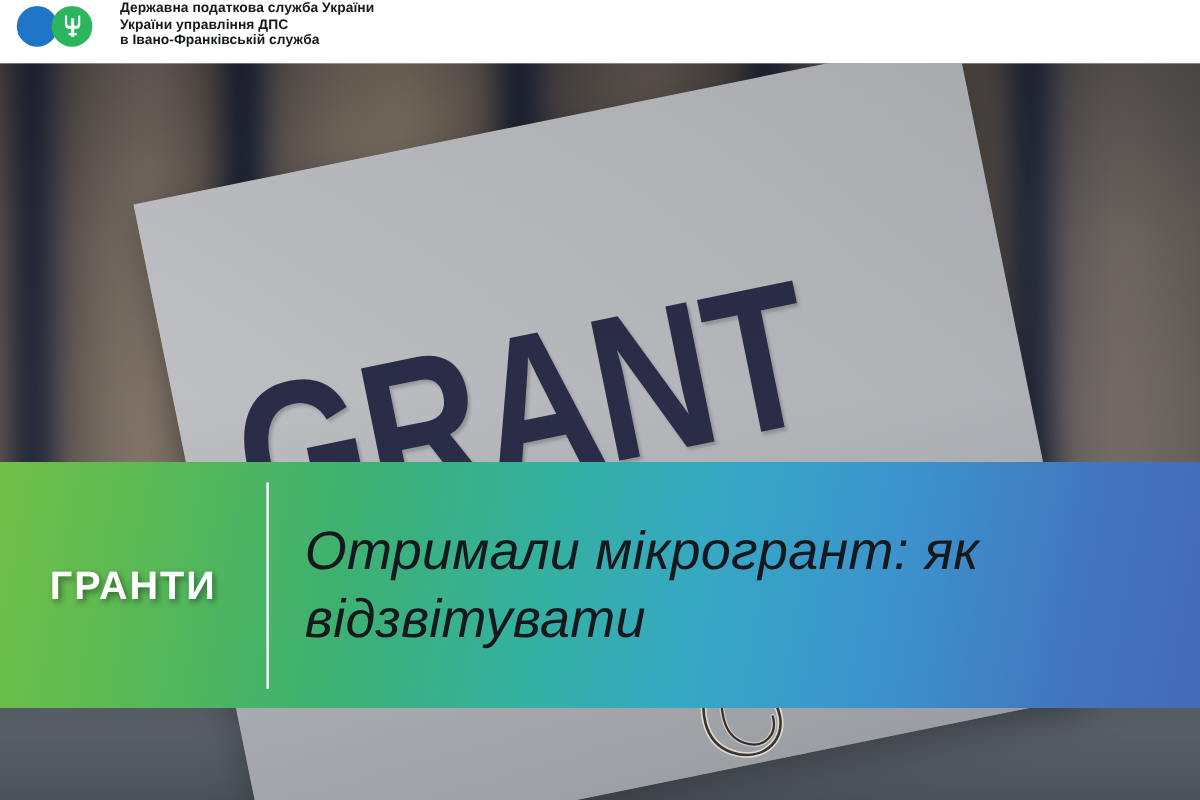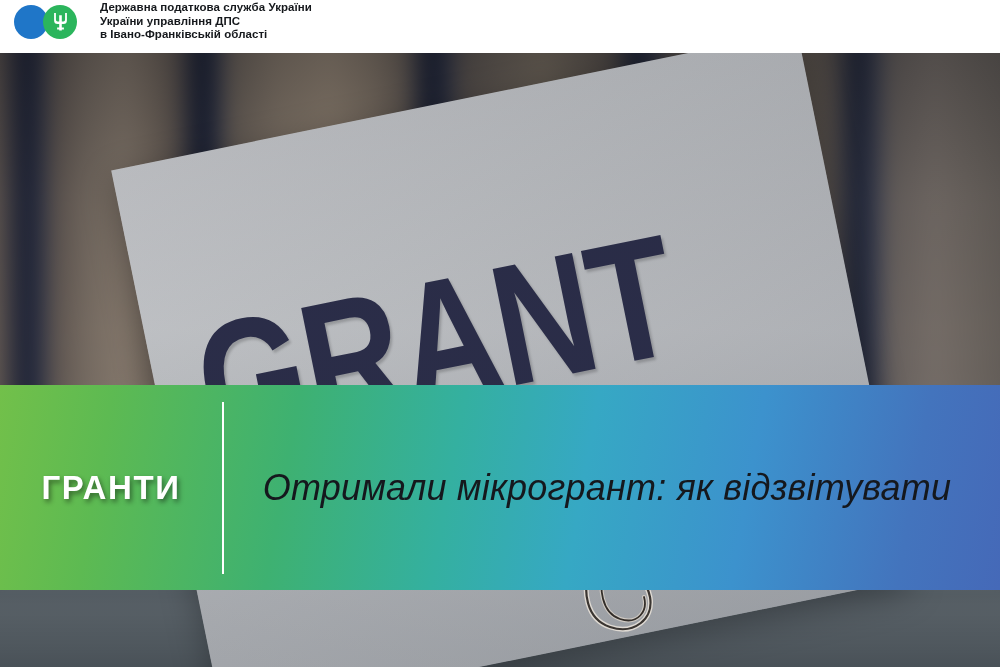--- a/index.html
+++ b/index.html
@@ -219,26 +219,25 @@
     width: 2px;
     height: 172px;
     background: #ffffff;
     margin-right: 30px;
   }
 
   .ribbon-title {
     flex: 1 1 auto;
     color: #15181d;
     font-style: italic;
-    font-size: 36px;
+    font-size: 45px;
     font-weight: normal;
     line-height: 1.25;
     letter-spacing: 0.2px;
     padding-right: 40px;
-    text-align: center;
   }
 </style>
 </head>
 <body>
 
 <div class="page">
 
   <header class="site-header">
 
     <div class="brand-logo">
@@ -247,21 +246,21 @@
       <span class="trident">
         <svg width="15" height="19" viewBox="0 0 15 19" aria-hidden="true">
           <path fill="#ffffff" d="M1.1 1.0 L2.9 1.0 L2.9 7.6 Q2.9 9.5 4.6 9.5 L6.2 9.5 L6.2 3.3 L8.8 3.3 L8.8 9.5 L10.4 9.5 Q12.1 9.5 12.1 7.6 L12.1 1.0 L13.9 1.0 L13.9 8.4 Q13.9 11.9 10.4 11.9 L8.8 11.9 L8.8 15.6 L10.9 15.6 L10.9 17.4 L8.8 17.4 L8.8 18.6 L6.2 18.6 L6.2 17.4 L4.1 17.4 L4.1 15.6 L6.2 15.6 L6.2 11.9 L4.6 11.9 Q1.1 11.9 1.1 8.4 Z"></path>
         </svg>
       </span>
     </div>
 
     <div class="brand-text">
       <span class="line">Державна податкова служба України</span>
       <span class="line">України управління ДПС</span>
-      <span class="line">в Івано-Франківській області</span>
+      <span class="line">в Івано-Франківській служба</span>
     </div>
 
   </header>
 
   <div class="hero-photo">
 
     <div class="shelf"></div>
     <div class="desk"></div>
     <div class="desk-shine"></div>
 

